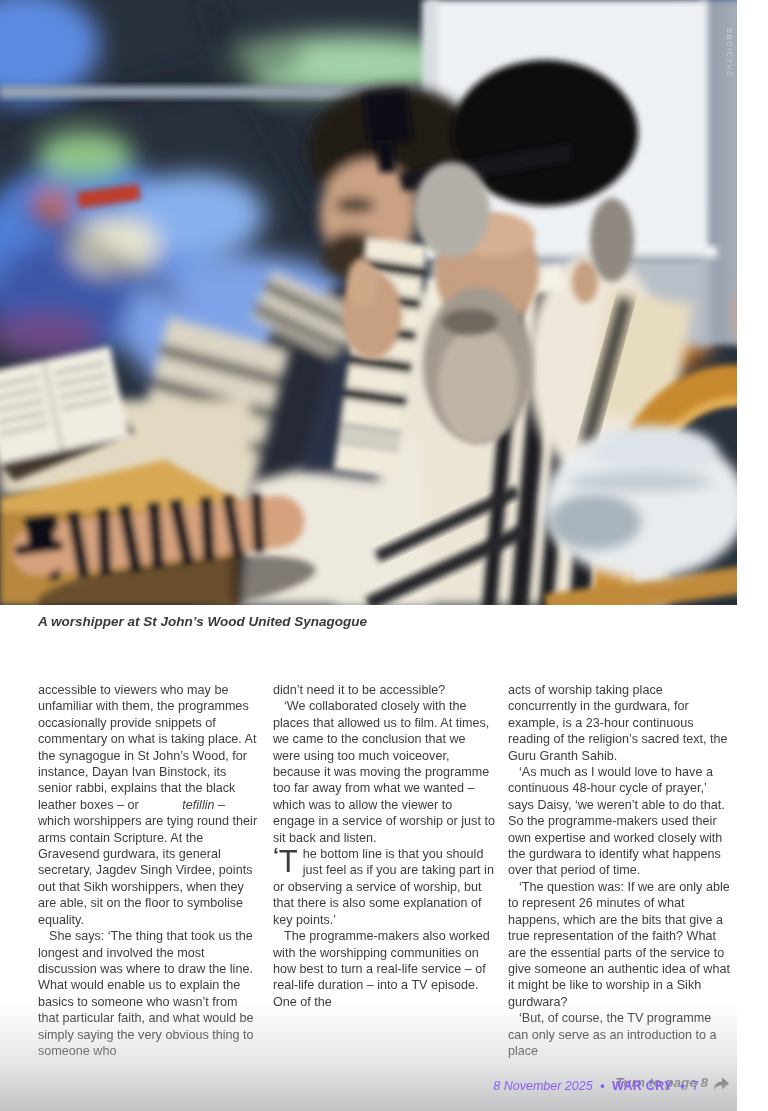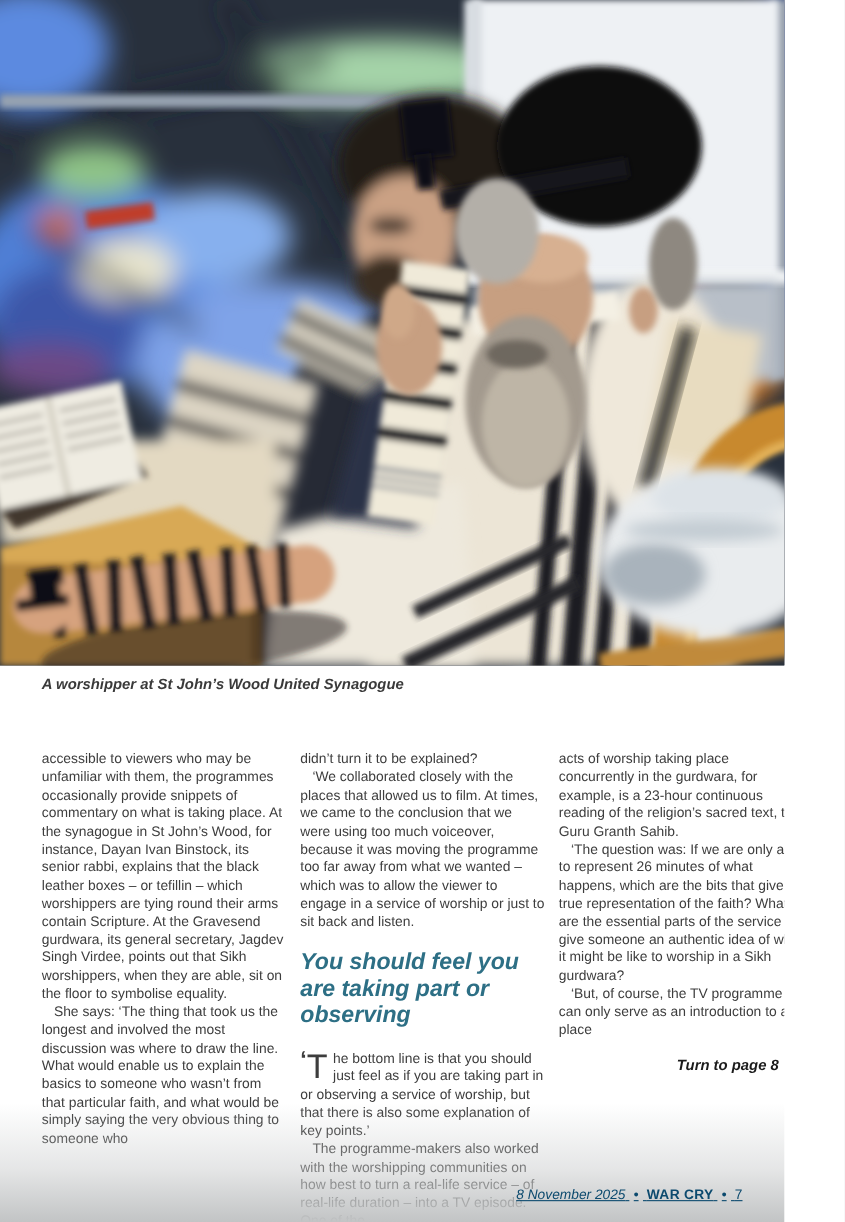--- a/index.html
+++ b/index.html
@@ -1,50 +1,50 @@
 <!DOCTYPE html>
 <html><head>
 <meta charset="utf-8">
 <style>
   html,body{margin:0;padding:0;background:#ffffff;}
   .page{position:relative;width:713px;height:1111px;background:#ffffff;overflow:hidden;
-        font-family:"Liberation Sans",sans-serif;-webkit-font-smoothing:antialiased;}
+        font-family:"Liberation Sans",sans-serif;padding-left:24px;-webkit-font-smoothing:antialiased;}
 
   
   .photo{position:absolute;top:0;left:0;width:768px;height:605px;overflow:hidden;background:#2a3340;}
   .photo svg{display:block;width:100%;height:100%;}
   .credit{position:absolute;top:28px;right:34px;writing-mode:vertical-rl;
           font-size:8px;letter-spacing:1.2px;color:#c9ced6;}
 
   
   .caption{position:absolute;top:614px;left:38px;font-size:13.5px;font-weight:bold;
            font-style:italic;color:#3a3a3a;}
 
   
   .columns{position:absolute;top:682px;left:38px;width:692px;display:flex;gap:13px;}
   .col{width:222px;font-size:12.6px;line-height:16.4px;color:#3d3d3d;}
   .col p{margin:0;}
   .col p.indent{text-indent:11px;}
-  .ital{}
+  .ital{font-style:italic;margin-left:40px;}
 
   .pullquote{color:#2d6f85;font-size:21px;line-height:24px;font-weight:bold;
              font-style:italic;margin:17px 0 19px 0;}
 
   .dropcap-group{float:left;padding:1px 5px 0 0;color:#3d3d3d;}
   .big-quote{font-size:21px;font-weight:bold;vertical-align:10px;}
   .dropcap{font-size:31px;line-height:29px;}
 
   .turnto{margin-top:16px;display:flex;align-items:center;justify-content:flex-end;gap:5px;
           font-weight:bold;font-style:italic;font-size:13.5px;color:#1b1b1b;}
   .turnto svg{display:block;}
 
   
   .footer-grad{position:absolute;bottom:0;left:0;width:768px;height:108px;
     background:linear-gradient(180deg,rgba(198,200,201,0) 0%,rgba(198,200,201,0.45) 55%,#c2c4c5 100%);}
-  .footer-line{position:absolute;bottom:18px;right:38px;font-size:12.5px;color:#0c4a6e;text-decoration:underline;}
+  .footer-line{position:absolute;bottom:18px;right:38px;font-size:12.5px;color:#8b5cf6;}
   .f-date{font-style:italic;}
   .f-pub{font-weight:bold;letter-spacing:0.3px;}
   .f-sep{font-weight:bold;margin:0 4px;}
 </style>
 </head>
 <body>
 
 <div class="page">
 
   <div class="photo">
@@ -227,31 +227,31 @@
   <div class="caption">A worshipper at St John’s Wood United Synagogue</div>
 
   <div class="columns">
 
     <div class="col">
       <p><span>accessible to viewers who may be unfamiliar with them, the programmes occasionally provide snippets of commentary on what is taking place. At the synagogue in St John’s Wood, for instance, Dayan Ivan Binstock, its senior rabbi, explains that the black leather boxes – or </span><span class="ital">tefillin</span><span> – which worshippers are tying round their arms contain Scripture. At the Gravesend gurdwara, its general secretary, Jagdev Singh Virdee, points out that Sikh worshippers, when they are able, sit on the floor to symbolise equality.</span></p>
       <p class="indent">She says: ‘The thing that took us the longest and involved the most discussion was where to draw the line. What would enable us to explain the basics to someone who wasn’t from that particular faith, and what would be simply saying the very obvious thing to someone who</p>
     </div>
 
     <div class="col">
-      <p>didn’t turn it to be explained?</p>
+      <p>didn’t need it to be accessible?</p>
       <p class="indent">‘We collaborated closely with the places that allowed us to film. At times, we came to the conclusion that we were using too much voiceover, because it was moving the programme too far away from what we wanted – which was to allow the viewer to engage in a service of worship or just to sit back and listen.</p>
-      <div class="pullquote">You should feel you are taking part or observing</div>
       <p>
         <span class="dropcap-group"><span class="big-quote">‘</span><span class="dropcap">T</span></span><span>he bottom line is that you should just feel as if you are taking part in or observing a service of worship, but that there is also some explanation of key points.’</span>
       </p>
       <p class="indent">The programme-makers also worked with the worshipping communities on how best to turn a real-life service – of real-life duration – into a TV episode. One of the</p>
     </div>
 
     <div class="col">
       <p>acts of worship taking place concurrently in the gurdwara, for example, is a 23-hour continuous reading of the religion’s sacred text, the Guru Granth Sahib.</p>
+      <p class="indent">‘As much as I would love to have a continuous 48-hour cycle of prayer,’ says Daisy, ‘we weren’t able to do that. So the programme-makers used their own expertise and worked closely with the gurdwara to identify what happens over that period of time.</p>
       <p class="indent">‘The question was: If we are only able to represent 26 minutes of what happens, which are the bits that give a true representation of the faith? What are the essential parts of the service to give someone an authentic idea of what it might be like to worship in a Sikh gurdwara?</p>
       <p class="indent">‘But, of course, the TV programme can only serve as an introduction to a place</p>
       <div class="turnto">
         <span>Turn to page 8</span>
         <span>
           <svg width="17" height="14" viewBox="0 0 17 14">
             <path d="M1 13 C1 7 4.5 4.6 9 4.4 L9 0.5 L16 6.6 L9 12.6 L9 8.6 C5.5 8.6 3 9.8 1 13 Z" fill="#1b1b1b"></path>
           </svg>
         </span>
       </div>

